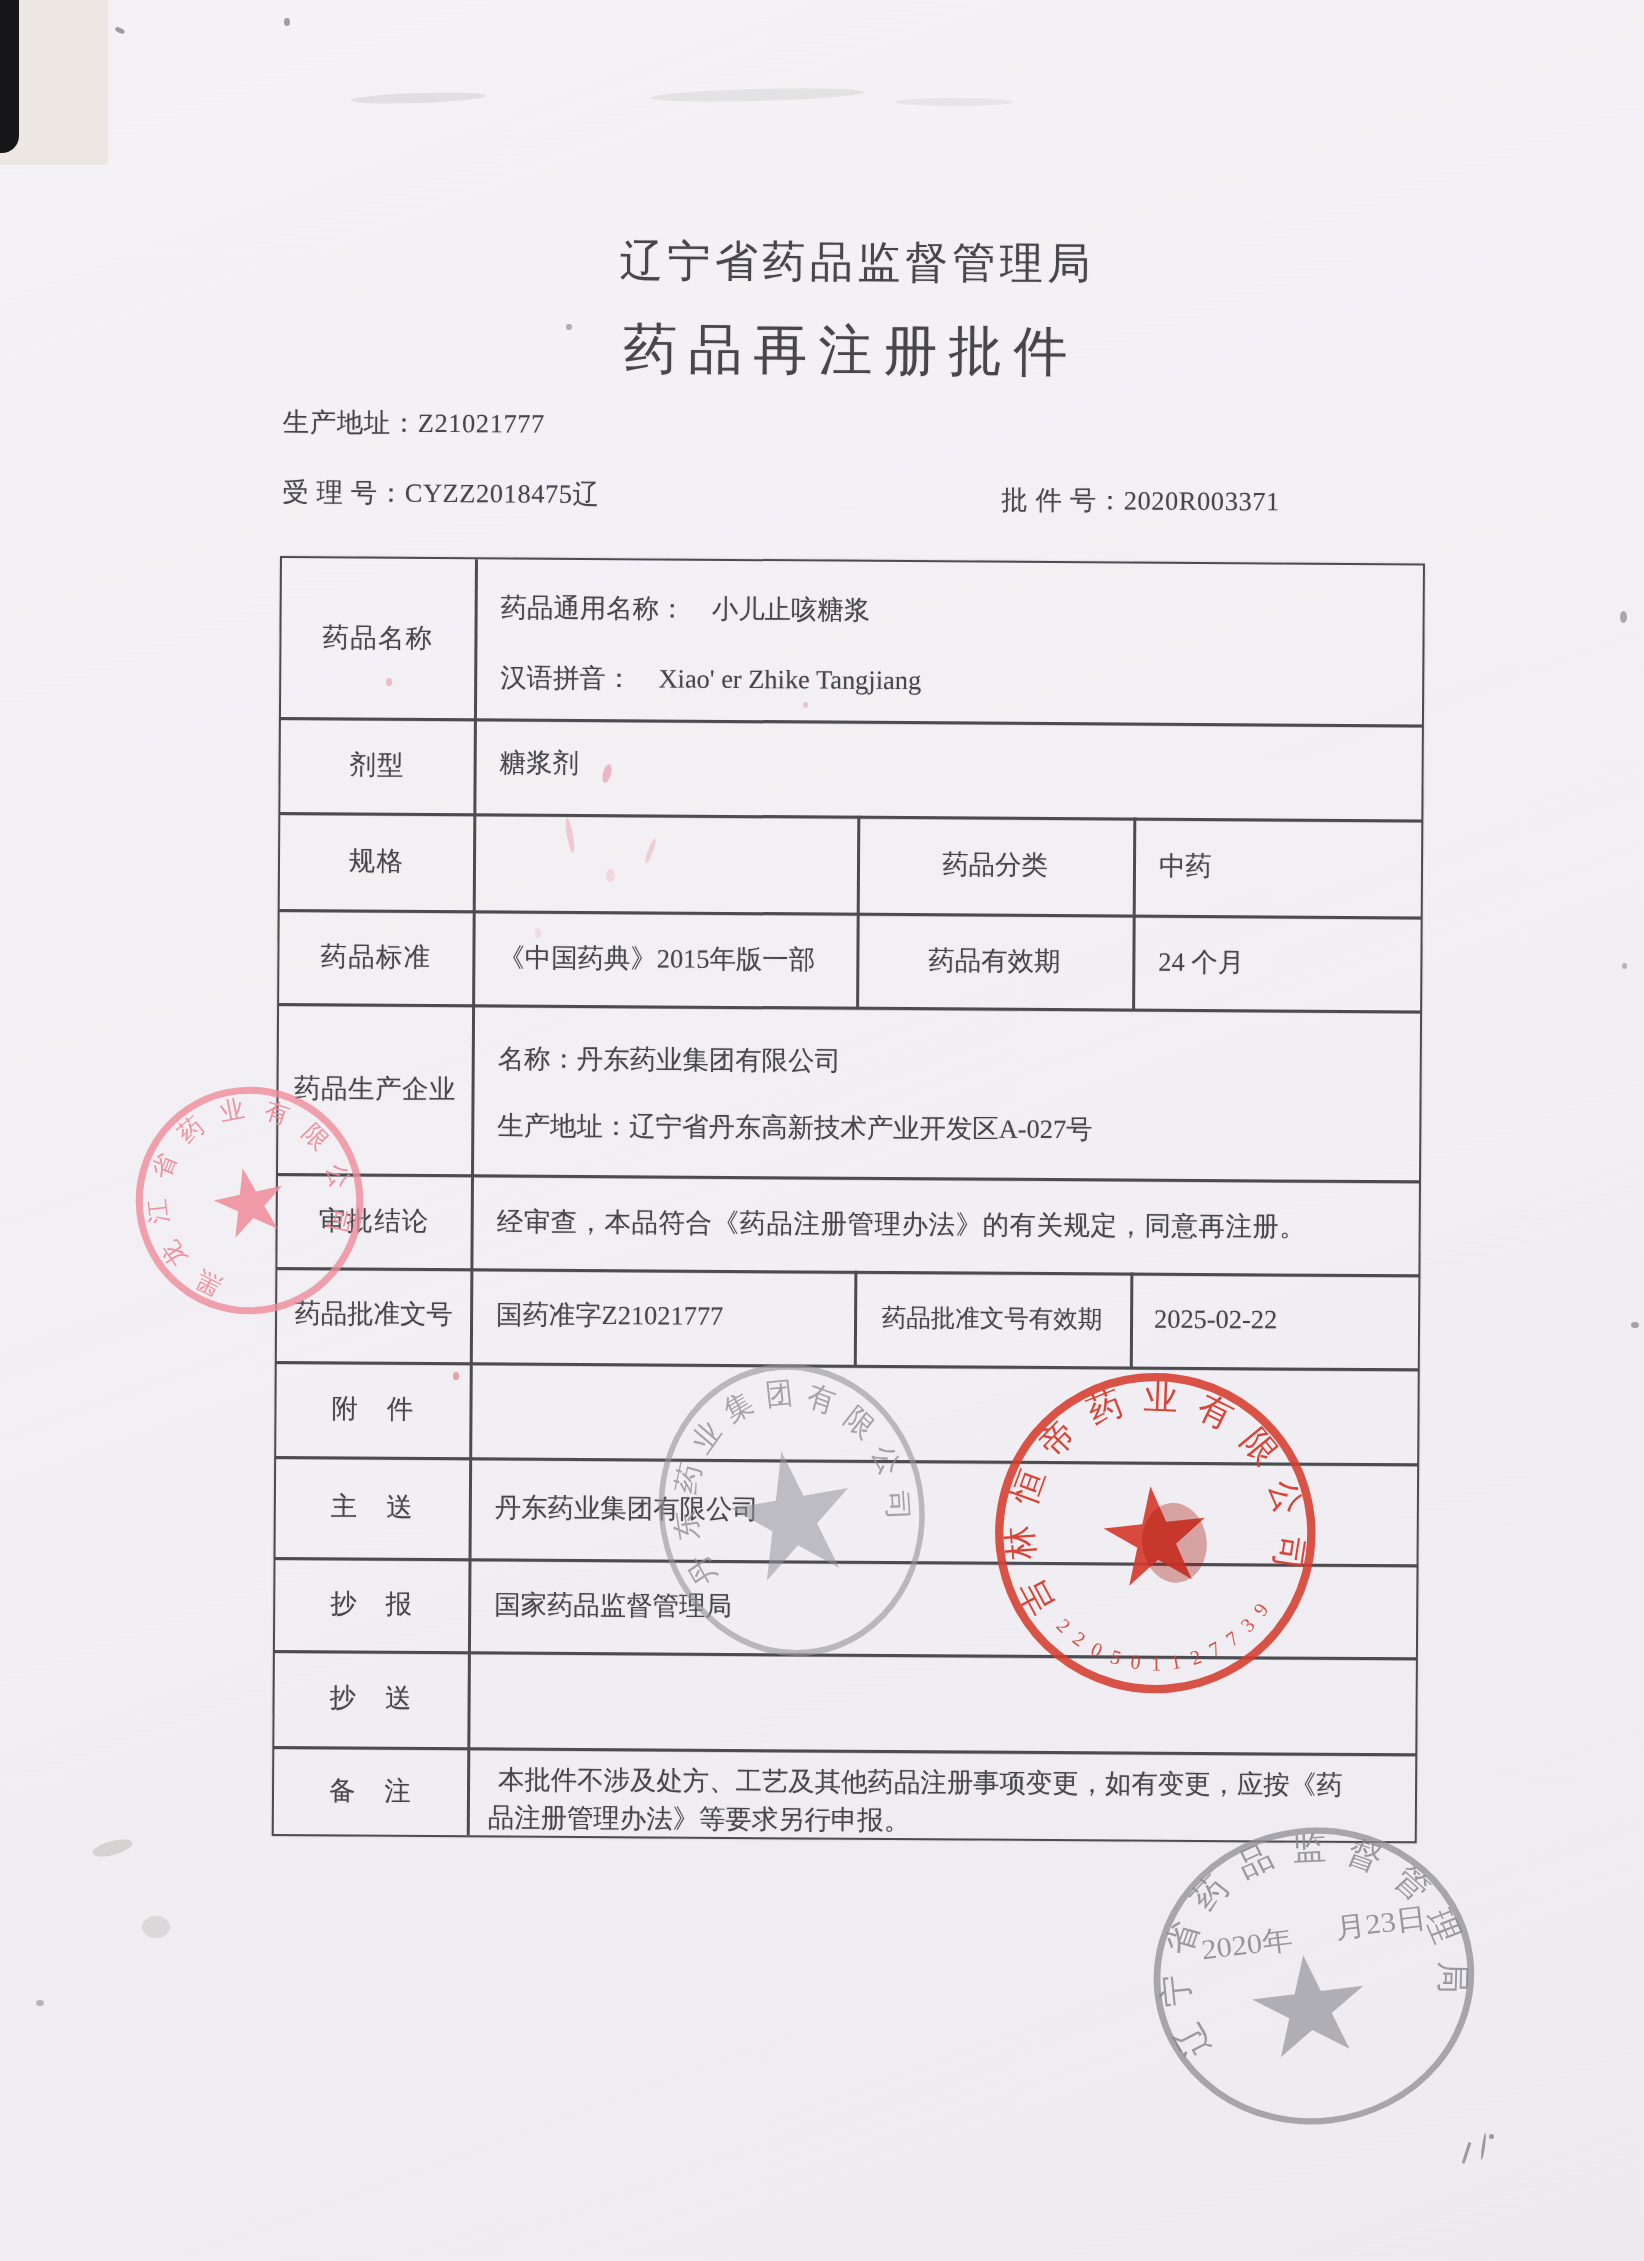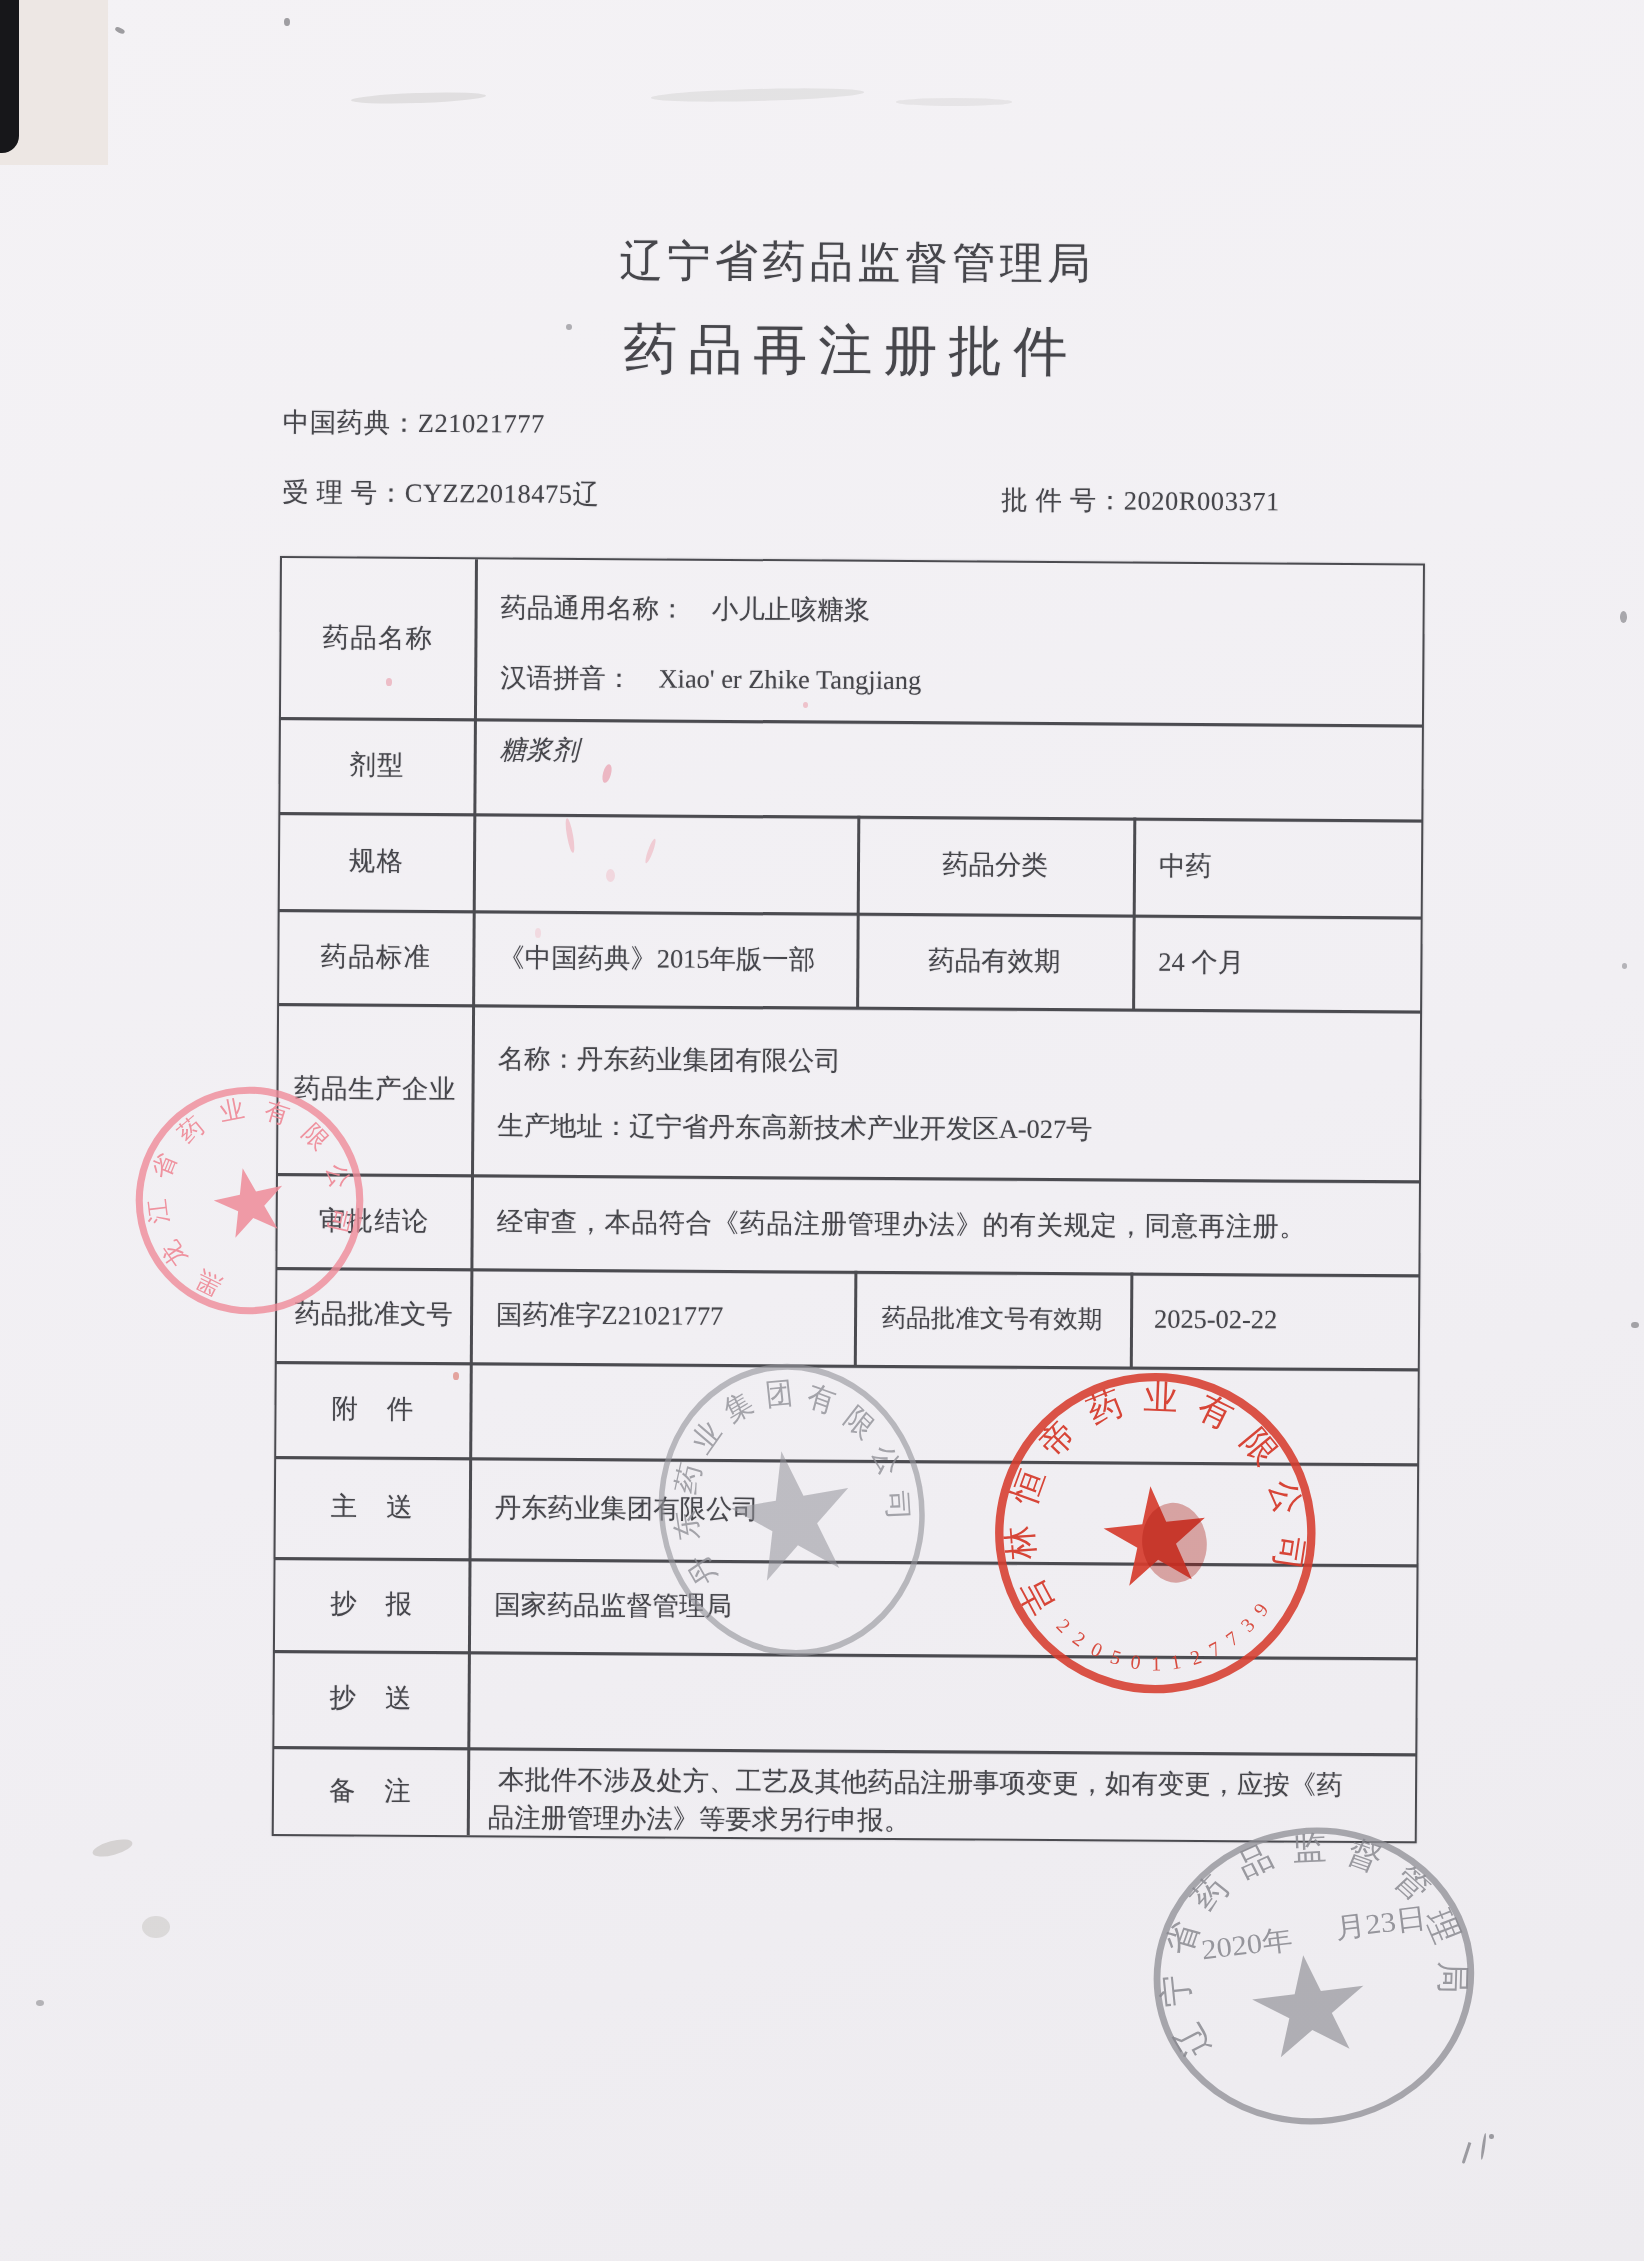--- a/index.html
+++ b/index.html
@@ -54,21 +54,21 @@
 </head>
 <body>
 
 <div class="page">
 
   <div class="content">
 
     <div class="txt title1" style="left:618px;top:230px;">辽宁省药品监督管理局</div>
     <div class="txt title2" style="left:622px;top:311px;">药品再注册批件</div>
 
-    <div class="txt meta" style="left:282px;top:405px;"><span>中国药典：</span><span>Z21021777</span></div>
+    <div class="txt meta" style="left:282px;top:405px;"><span>生产地址：</span><span>Z21021777</span></div>
     <div class="txt meta" style="left:282px;top:475px;"><span>受 理 号：</span><span>CYZZ2018475辽</span></div>
     <div class="txt meta" style="left:1001px;top:478px;"><span>批 件 号：</span><span>2020R003371</span></div>
 
     <div class="doc-table">
 
       <div class="hline" style="top:159px;"></div>
       <div class="hline" style="top:254px;"></div>
       <div class="hline" style="top:351px;"></div>
       <div class="hline" style="top:445px;"></div>
       <div class="hline" style="top:615px;"></div>
@@ -83,21 +83,21 @@
       <div class="vline" style="left:577px;top:254px;height:193px;"></div>
       <div class="vline" style="left:853px;top:254px;height:193px;"></div>
       <div class="vline" style="left:577px;top:709px;height:96px;"></div>
       <div class="vline" style="left:853px;top:709px;height:96px;"></div>
 
       <div class="cell-label" style="top:0;height:159px;">药品名称</div>
       <div class="txt" style="left:219px;top:31px;font-size:26.4px;">药品通用名称：　小儿止咳糖浆</div>
       <div class="txt" style="left:219px;top:101px;font-size:26.4px;">汉语拼音：　Xiao' er Zhike Tangjiang</div>
 
       <div class="cell-label" style="top:159px;height:95px;">剂型</div>
-      <div class="cell-flex" style="left:219px;top:149px;height:83px;font-style:italic;">糖浆剂</div>
+      <div class="cell-flex" style="left:219px;top:162px;height:83px;">糖浆剂</div>
 
       <div class="cell-label" style="top:254px;height:97px;">规格</div>
       <div class="cell-flex" style="left:219px;top:254px;height:97px;"></div>
       <div class="cell-flex cell-center" style="left:577px;width:276px;top:254px;height:97px;">药品分类</div>
       <div class="cell-flex" style="left:879px;top:254px;height:97px;text-align:right;">中药</div>
 
       <div class="cell-label" style="top:351px;height:94px;">药品标准</div>
       <div class="cell-flex" style="left:219px;top:351px;height:94px;">《中国药典》2015年版一部</div>
       <div class="cell-flex cell-center" style="left:577px;width:276px;top:351px;height:94px;">药品有效期</div>
       <div class="cell-flex" style="left:879px;top:351px;height:94px;">24 个月</div>

